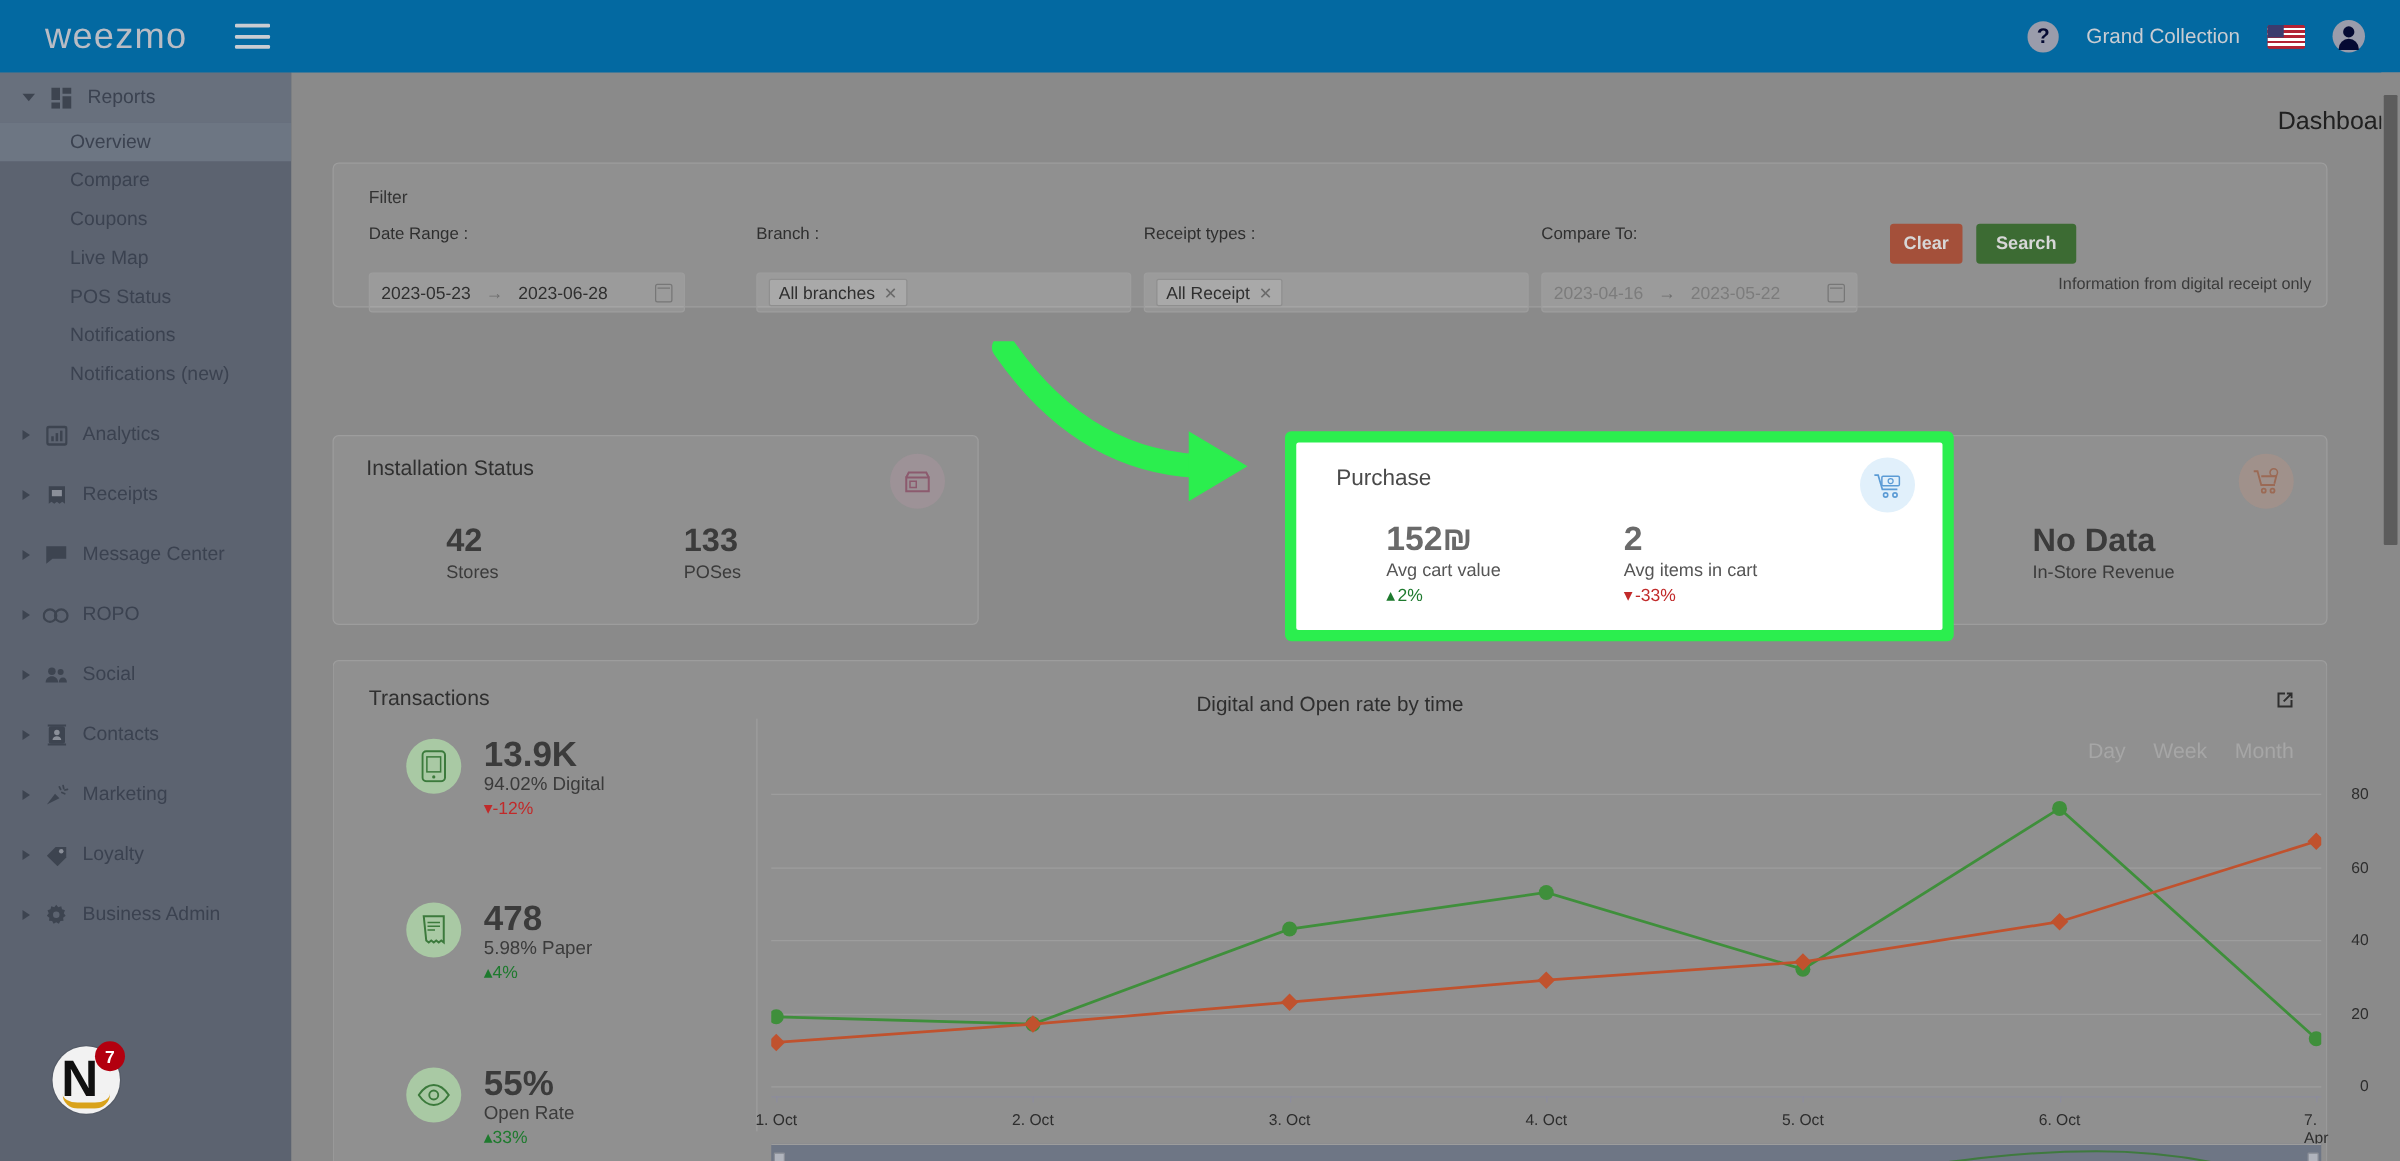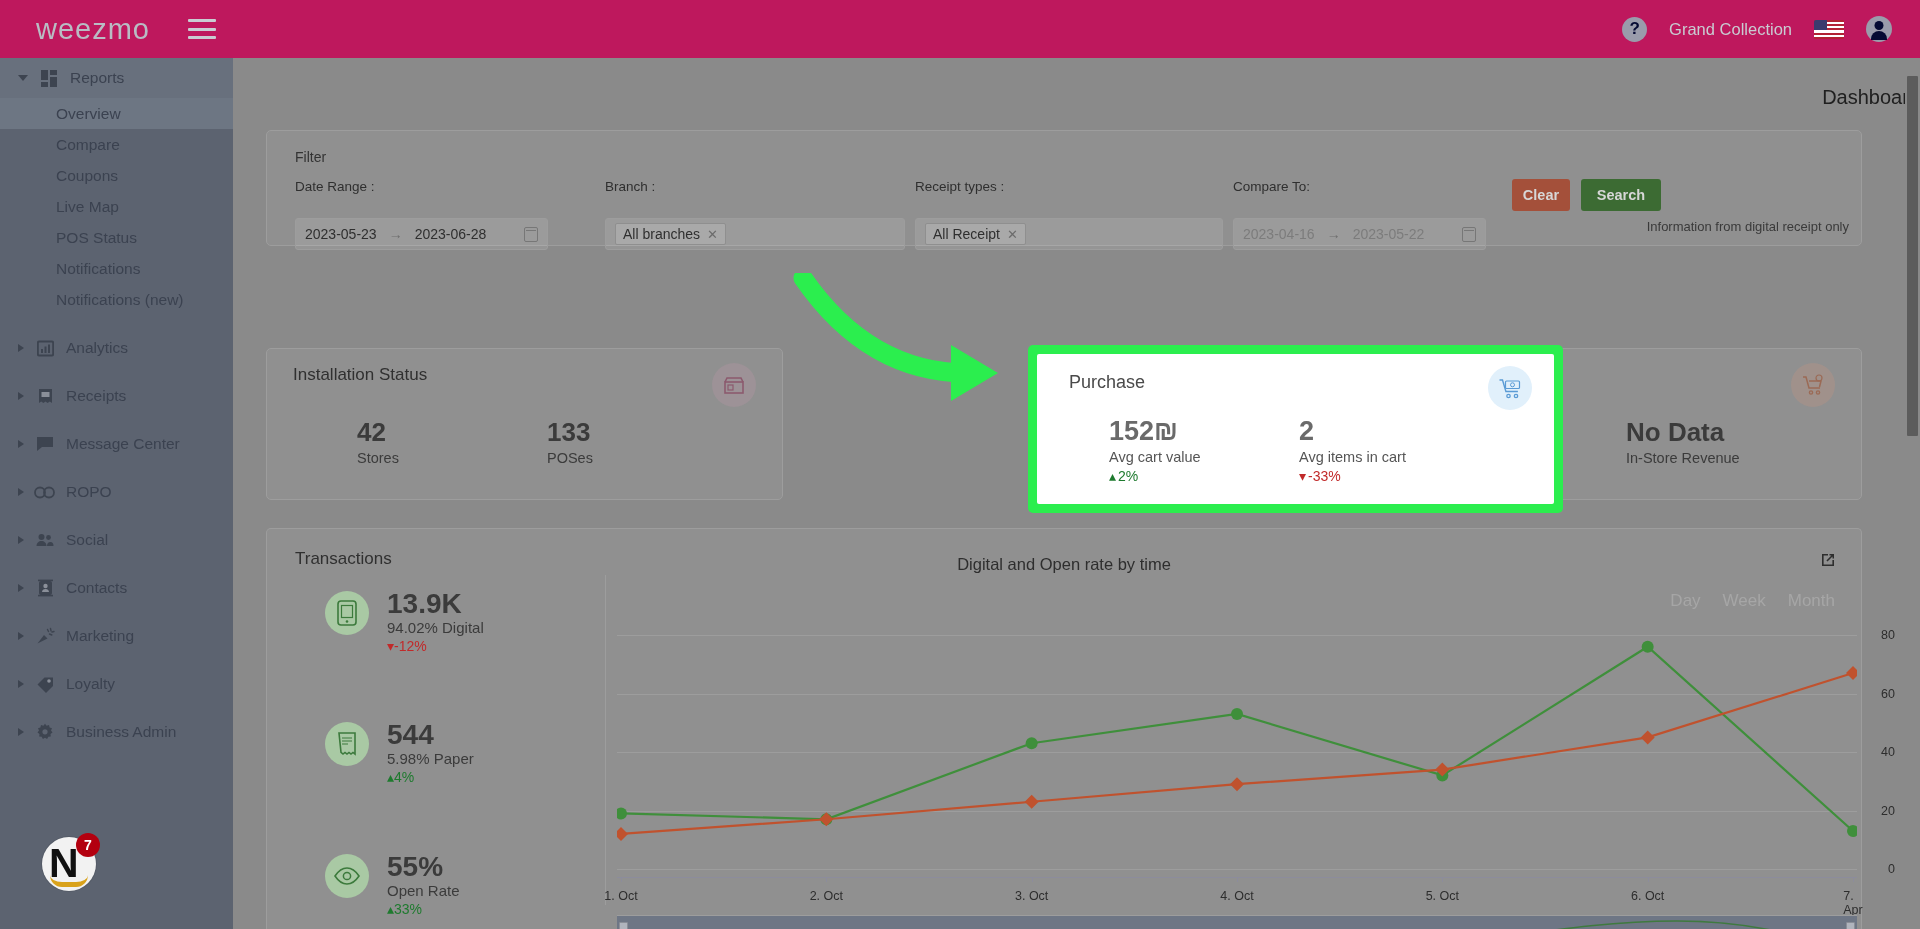--- a/index.html
+++ b/index.html
@@ -10,21 +10,21 @@
     color:#3c3c3c;
     position:relative;
   }
 
   
   #root { position:absolute; inset:0; }
 
   
   .topbar{
     position:absolute; left:0; top:0; width:1920px; height:58px;
-    background:#be185d; display:flex; align-items:center; z-index:40;
+    background:#0369a1; display:flex; align-items:center; z-index:40;
   }
   .logo{ margin-left:36px; font-size:29px; letter-spacing:1px; color:#b9bcc4; font-weight:400; }
   .hamb{ margin-left:38px; width:28px; height:20px; display:flex; flex-direction:column; justify-content:space-between; cursor:pointer;}
   .hamb i{ display:block; height:3px; background:#c9ccd2; border-radius:1px;}
   .topright{ margin-left:auto; display:flex; align-items:center; gap:22px; margin-right:28px;}
   .help-ic{ width:25px;height:25px;border-radius:50%;background:#9a9cab;color:#050a33;font-size:17px;font-weight:bold;display:flex;align-items:center;justify-content:center;}
   .acct-name{ color:#c9ccd2; font-size:16.5px;}
   .flag{ width:30px;height:19px;position:relative;overflow:hidden;border-radius:2px;background:#b22234;}
   .flag .stripes{position:absolute;inset:0;background:repeating-linear-gradient(#b22234 0 2.1px,#ffffff 2.1px 4.2px);}
   .flag .canton{position:absolute;left:0;top:0;width:13px;height:10px;background:#3c3b6e;}
@@ -409,21 +409,21 @@
       </div>
 
       <div class="tx-item" style="top:193px;">
         <span class="tx-ic">
           <svg width="20" height="26" viewBox="0 0 20 26">
               <path d="M2 2h16v21l-2-1.6-2 1.6-2-1.6-2 1.6-2-1.6-2 1.6-2-1.6z" fill="none" stroke="#3c7a3c" stroke-width="1.6"></path>
               <path d="M5 7h10M5 10h10M5 13h6" stroke="#3c7a3c" stroke-width="1.2"></path>
             </svg>
         </span>
         <span>
-          <span class="tx-num" style="display:block">544</span>
+          <span class="tx-num" style="display:block">478</span>
           <span class="tx-sub" style="display:block">5.98% Paper</span>
           <span class="tx-delta up" style="display:block">▴<span>4%</span></span>
         </span>
       </div>
 
       <div class="tx-item" style="top:325px;">
         <span class="tx-ic">
           <svg width="26" height="18" viewBox="0 0 26 18">
               <path d="M1 9c4-6 8-8 12-8s8 2 12 8c-4 6-8 8-12 8S5 15 1 9z" fill="none" stroke="#3c7a3c" stroke-width="1.6"></path>
               <circle cx="13" cy="9" r="3.6" fill="none" stroke="#3c7a3c" stroke-width="1.5"></circle>

